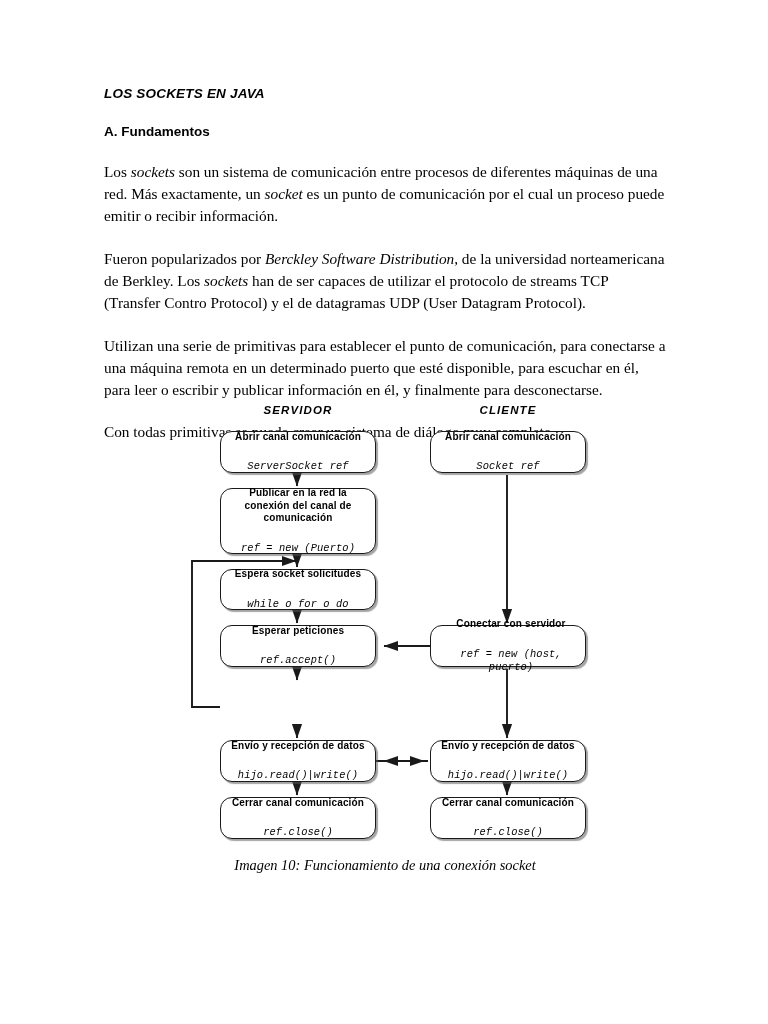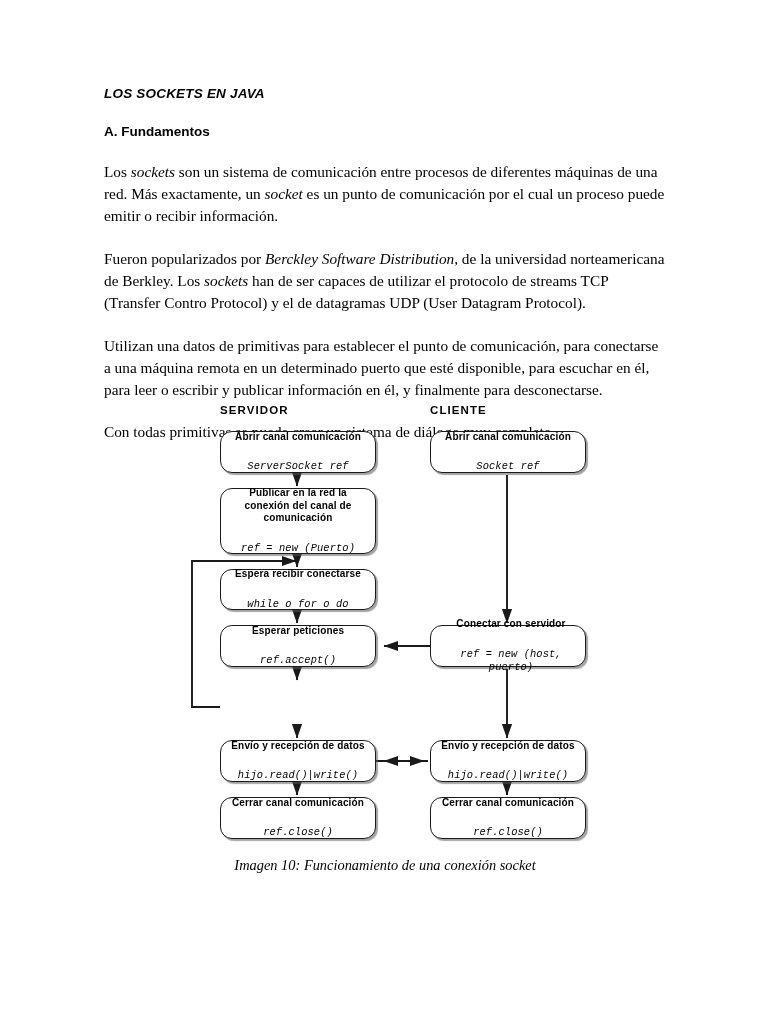--- a/index.html
+++ b/index.html
@@ -77,23 +77,24 @@
     position: absolute;
     left: 0; top: 0;
     width: 768px;
     height: 450px;
   }
 
   .col-label {
     position: absolute;
     font-family: "Liberation Sans", sans-serif;
     font-weight: bold;
+    font-style: italic;
     font-size: 11.5px;
     letter-spacing: 1.1px;
-    text-align: left;
+    text-align: center;
     white-space: nowrap;
   }
   .col-label.server { left: 220px; top: 9px; width: 156px; }
   .col-label.client { left: 430px; top: 9px; width: 156px; }
 
   .node {
     position: absolute;
     box-sizing: border-box;
     border: 1.2px solid #1a1a1a;
     border-radius: 12px;
@@ -141,21 +142,21 @@
   <div class="content">
 
     <div class="doc-title">LOS SOCKETS EN JAVA</div>
 
     <div class="section-title">A. Fundamentos</div>
 
     <p class="para">Los <em>sockets</em> son un sistema de comunicación entre procesos de diferentes máquinas de una red. Más exactamente, un <em>socket</em> es un punto de comunicación por el cual un proceso puede emitir o recibir información.</p>
 
     <p class="para">Fueron popularizados por <em>Berckley Software Distribution</em>, de la universidad norteamericana de Berkley. Los <em>sockets</em> han de ser capaces de utilizar el protocolo de streams TCP (Transfer Contro Protocol) y el de datagramas UDP (User Datagram Protocol).</p>
 
-    <p class="para">Utilizan una datos de primitivas para establecer el punto de comunicación, para conectarse a una máquina remota en un determinado puerto que esté disponible, para escuchar en él, para leer o escribir y publicar información en él, y finalmente para desconectarse.</p>
+    <p class="para">Utilizan una serie de primitivas para establecer el punto de comunicación, para conectarse a una máquina remota en un determinado puerto que esté disponible, para escuchar en él, para leer o escribir y publicar información en él, y finalmente para desconectarse.</p>
 
     <p class="para last">Con todas primitivas se puede crear un sistema de diálogo muy completo.</p>
   </div>
 
   <div class="figure">
 
     <div class="flow">
 
       <svg class="flow-svg" viewBox="0 0 768 450">
         <defs>
@@ -197,21 +198,21 @@
         <div class="n-title">Abrir canal comunicación</div>
         <div class="n-code">ServerSocket ref</div>
       </div>
 
       <div class="node" style="left:220px; top:93px; width:156px; height:66px;">
         <div class="n-title">Publicar en la red la conexión del canal de comunicación</div>
         <div class="n-code">ref = new (Puerto)</div>
       </div>
 
       <div class="node" style="left:220px; top:174px; width:156px; height:41px;">
-        <div class="n-title">Espera recibir conectarse</div>
+        <div class="n-title">Espera socket solicitudes</div>
         <div class="n-code">while o for o do</div>
       </div>
 
       <div class="node" style="left:220px; top:230px; width:156px; height:42px;">
         <div class="n-title">Esperar peticiones</div>
         <div class="n-code">ref.accept()</div>
       </div>
 
 
       <div class="node" style="left:220px; top:345px; width:156px; height:42px;">

